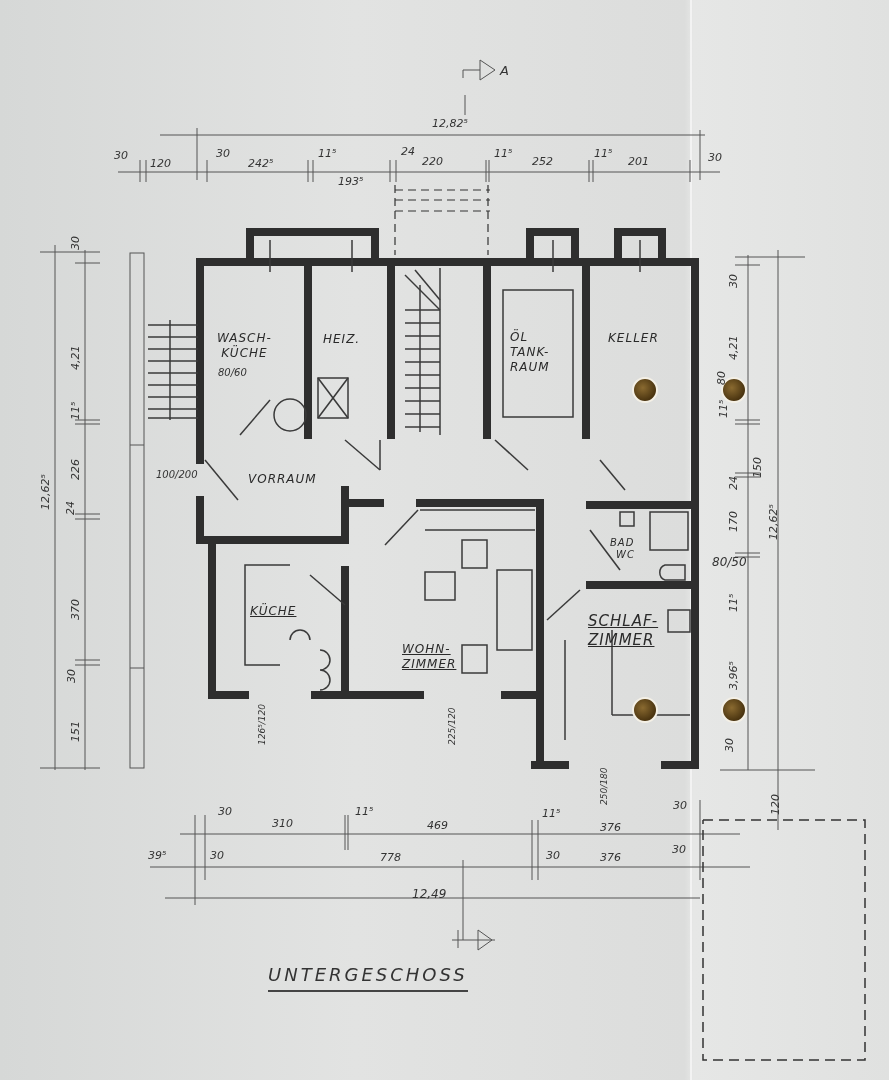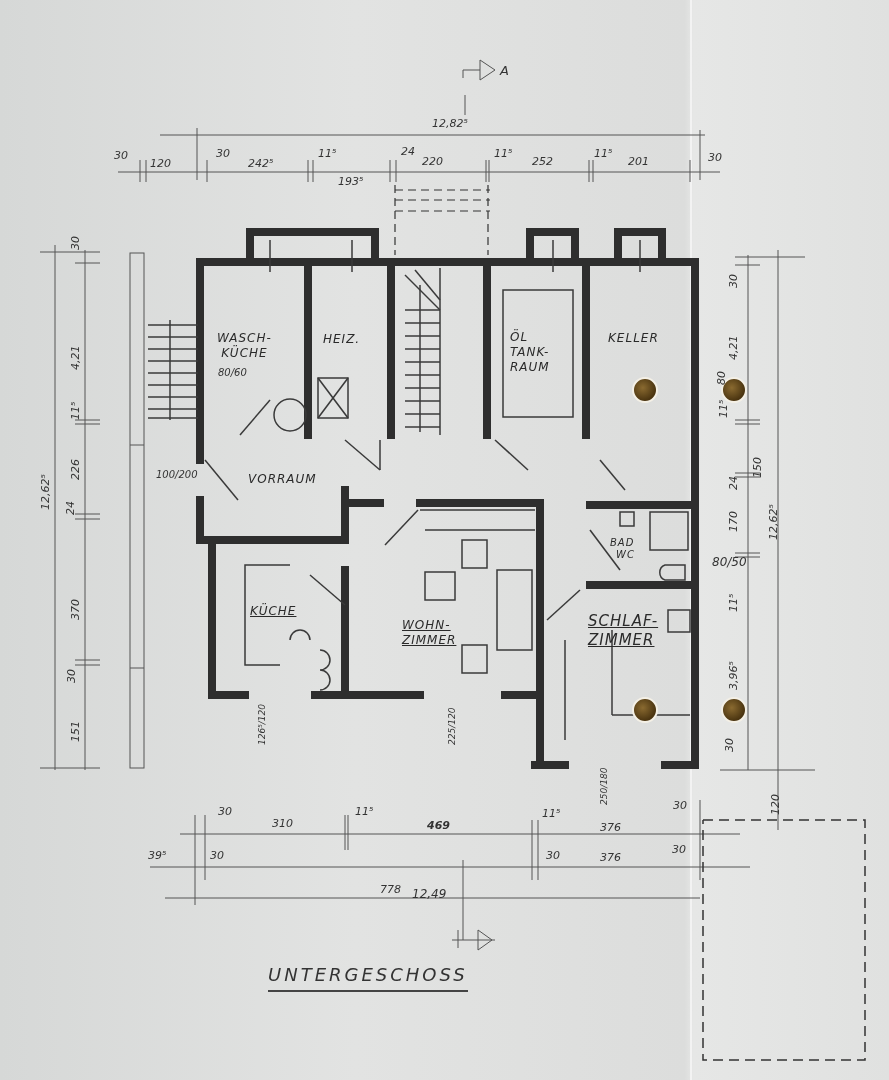--- a/index.html
+++ b/index.html
@@ -283,27 +283,27 @@
 <span class="lbl dim vert" style="left:728px; top:532px;">170</span>
 <span class="lbl dim" style="left:712px; top:556px; font-size:12px;">80/50</span>
 <span class="lbl dim vert" style="left:728px; top:612px;">11⁵</span>
 <span class="lbl dim vert" style="left:728px; top:690px;">3,96⁵</span>
 <span class="lbl dim vert" style="left:724px; top:752px;">30</span>
 <span class="lbl dim vert" style="left:770px; top:815px;">120</span>
 
 <span class="lbl dim" style="left:218px; top:806px;">30</span>
 <span class="lbl dim" style="left:272px; top:818px;">310</span>
 <span class="lbl dim" style="left:355px; top:806px;">11⁵</span>
-<span class="lbl dim" style="left:427px; top:820px;font-weight:bold;">469</span>
+<span class="lbl dim" style="left:427px; top:820px;">469</span>
 <span class="lbl dim" style="left:542px; top:808px;">11⁵</span>
 <span class="lbl dim" style="left:600px; top:822px;">376</span>
 <span class="lbl dim" style="left:673px; top:800px;">30</span>
 <span class="lbl dim" style="left:148px; top:850px;">39⁵</span>
 <span class="lbl dim" style="left:210px; top:850px;">30</span>
-<span class="lbl dim" style="left:380px; top:852px;margin-top:32px;">778</span>
+<span class="lbl dim" style="left:380px; top:852px;">778</span>
 <span class="lbl dim" style="left:546px; top:850px;">30</span>
 <span class="lbl dim" style="left:600px; top:852px;">376</span>
 <span class="lbl dim" style="left:672px; top:844px;">30</span>
 <span class="lbl dim" style="left:412px; top:888px; font-size:12px;">12,49</span>
 
 <span class="lbl dim vert" style="left:258px; top:745px; font-size:9px;">126⁵/120</span>
 <span class="lbl dim vert" style="left:448px; top:745px; font-size:9px;">225/120</span>
 <span class="lbl dim vert" style="left:600px; top:805px; font-size:9px;">250/180</span>
 <span class="lbl dim" style="left:218px; top:368px; font-size:10px;">80/60</span>
 <span class="lbl dim" style="left:156px; top:470px; font-size:10px;">100/200</span>
@@ -314,21 +314,21 @@
 </div>
 <span class="lbl room" style="left:323px; top:333px;">HEIZ.</span>
 <div class="lbl room" style="left:510px; top:330px; line-height:15px;">
   <div>ÖL</div>
   <div>TANK-</div>
   <div>RAUM</div>
 </div>
 <span class="lbl room" style="left:608px; top:332px;">KELLER</span>
 <span class="lbl room" style="left:248px; top:473px;">VORRAUM</span>
 <span class="lbl room" style="left:250px; top:605px; text-decoration:underline;">KÜCHE</span>
-<div class="lbl room" style="left:402px; top:619px; text-decoration:underline;font-style:italic;">
+<div class="lbl room" style="left:402px; top:643px; text-decoration:underline;font-style:italic;">
   <div>WOHN-</div>
   <div style="margin-top:3px;">ZIMMER</div>
 </div>
 <div class="lbl room" style="left:610px; top:538px; font-size:10px;">
   <div>BAD</div>
   <div style="margin-top:2px; padding-left:6px;">WC</div>
 </div>
 <div class="lbl room" style="left:588px; top:614px; font-size:15px; text-decoration:underline;">
   <div>SCHLAF-</div>
   <div style="margin-top:4px;">ZIMMER</div>

